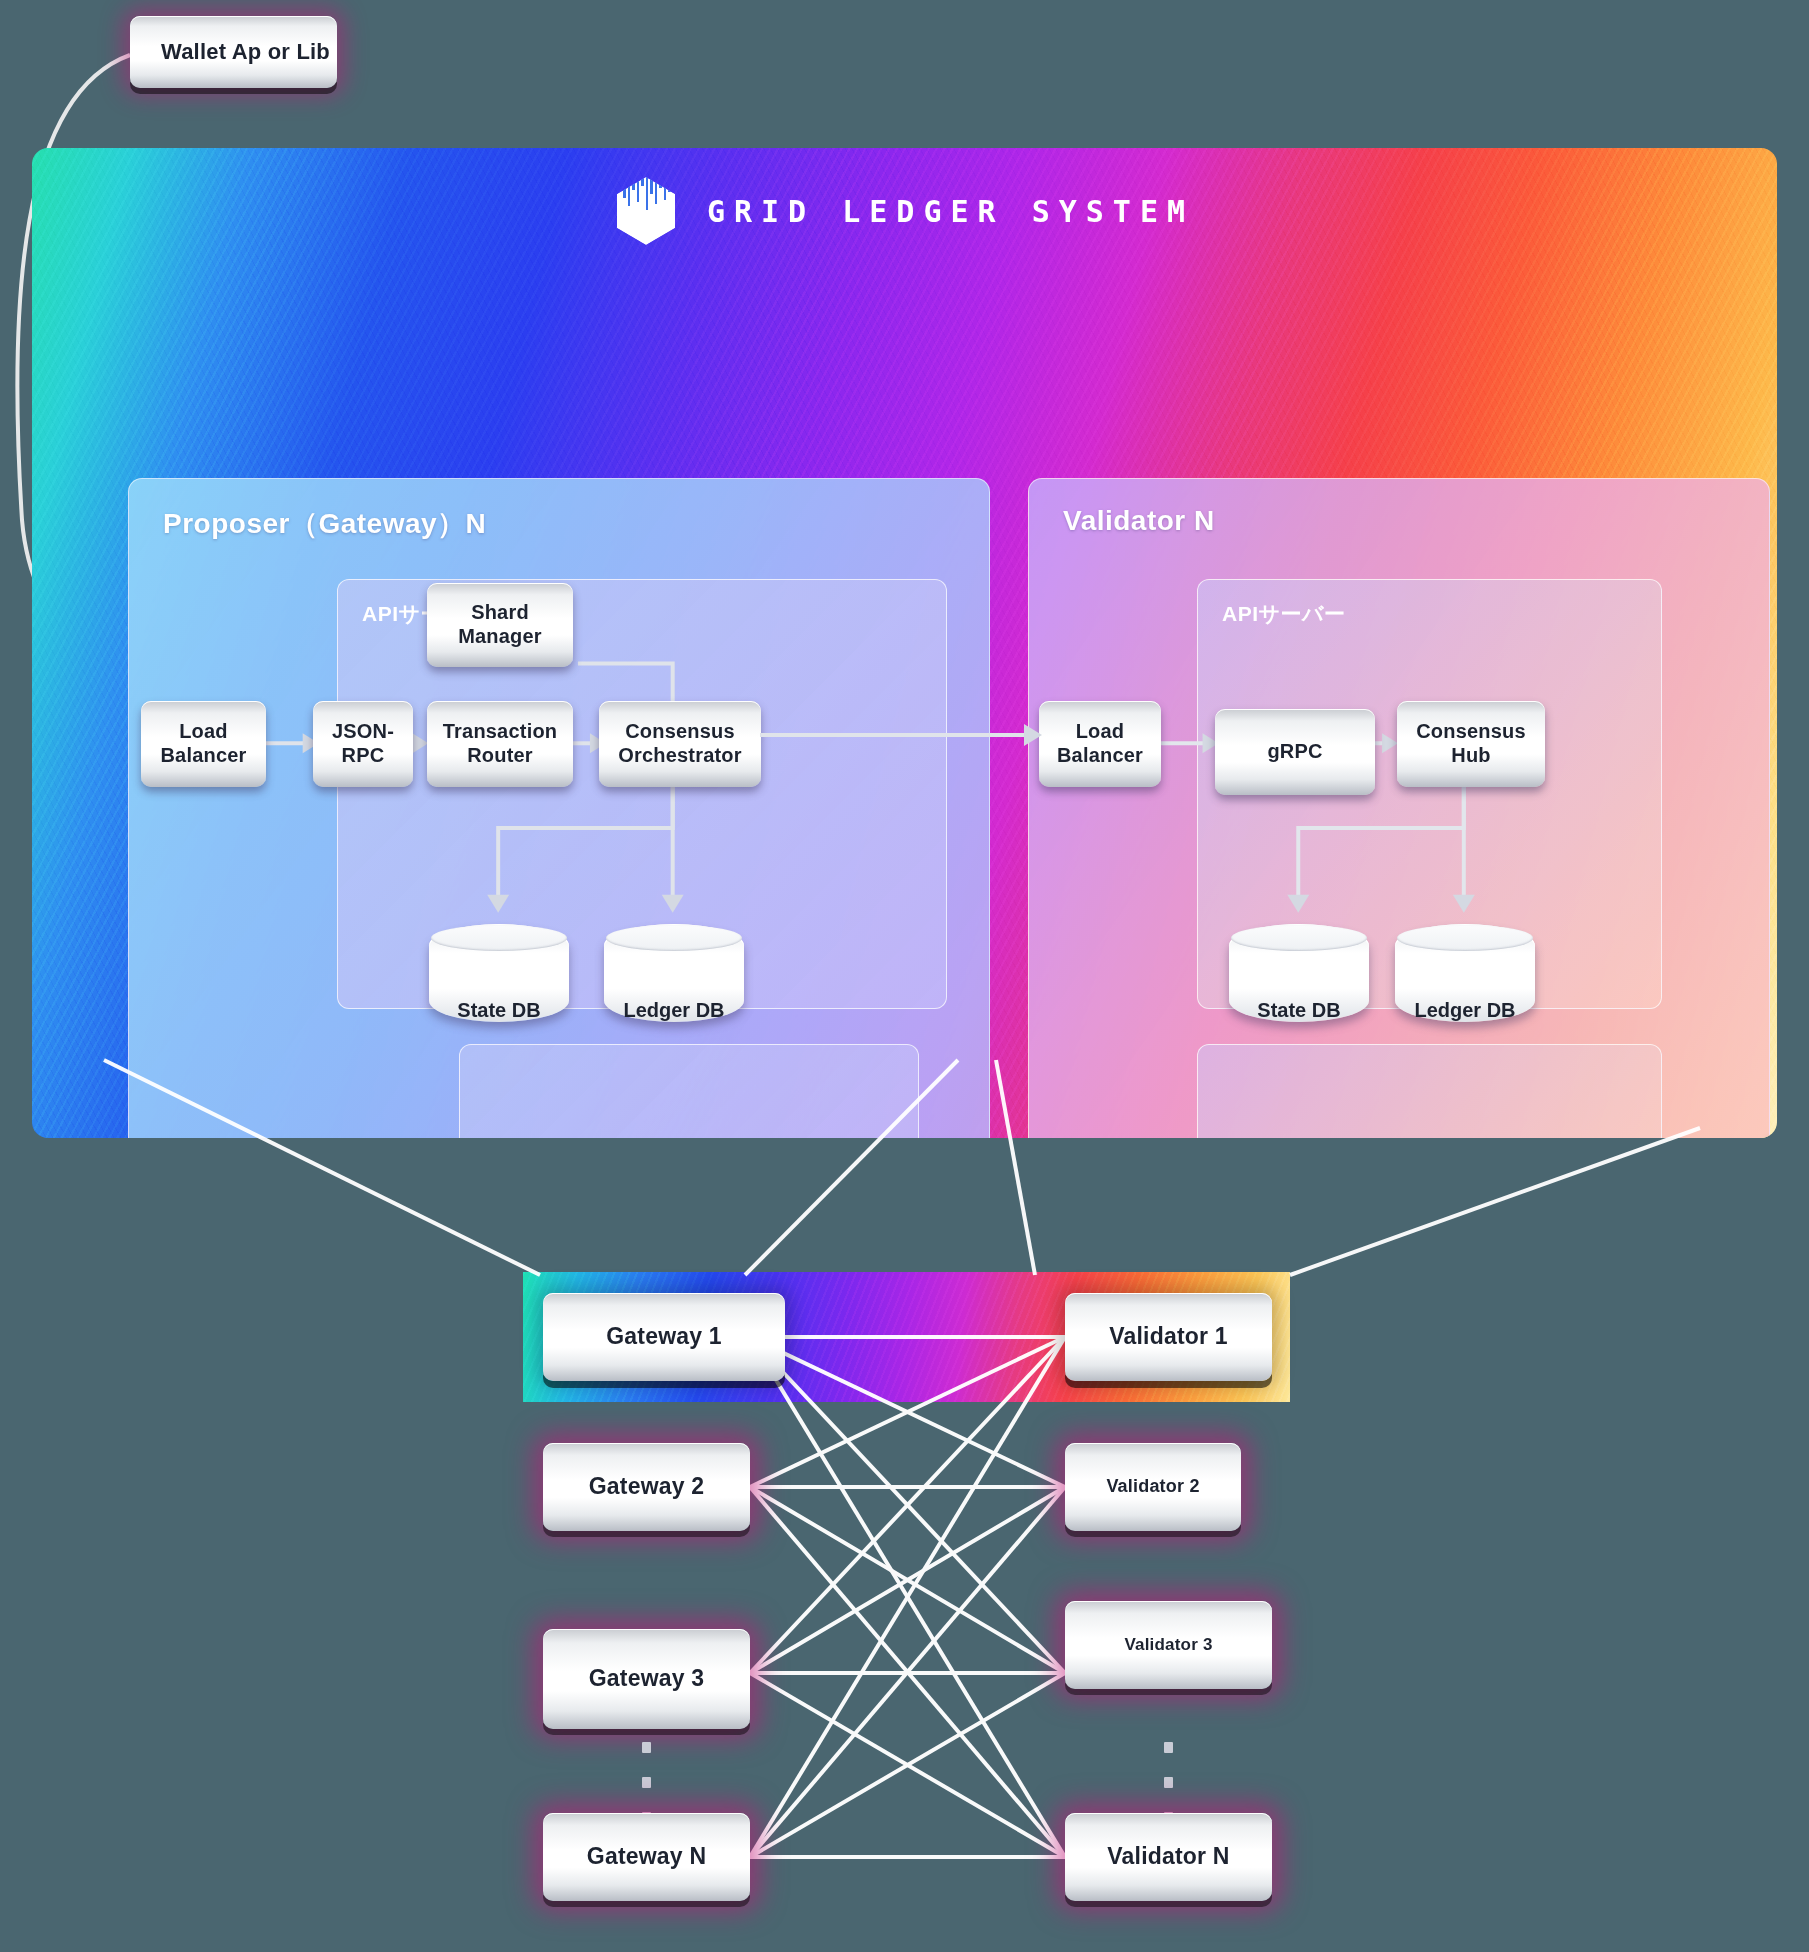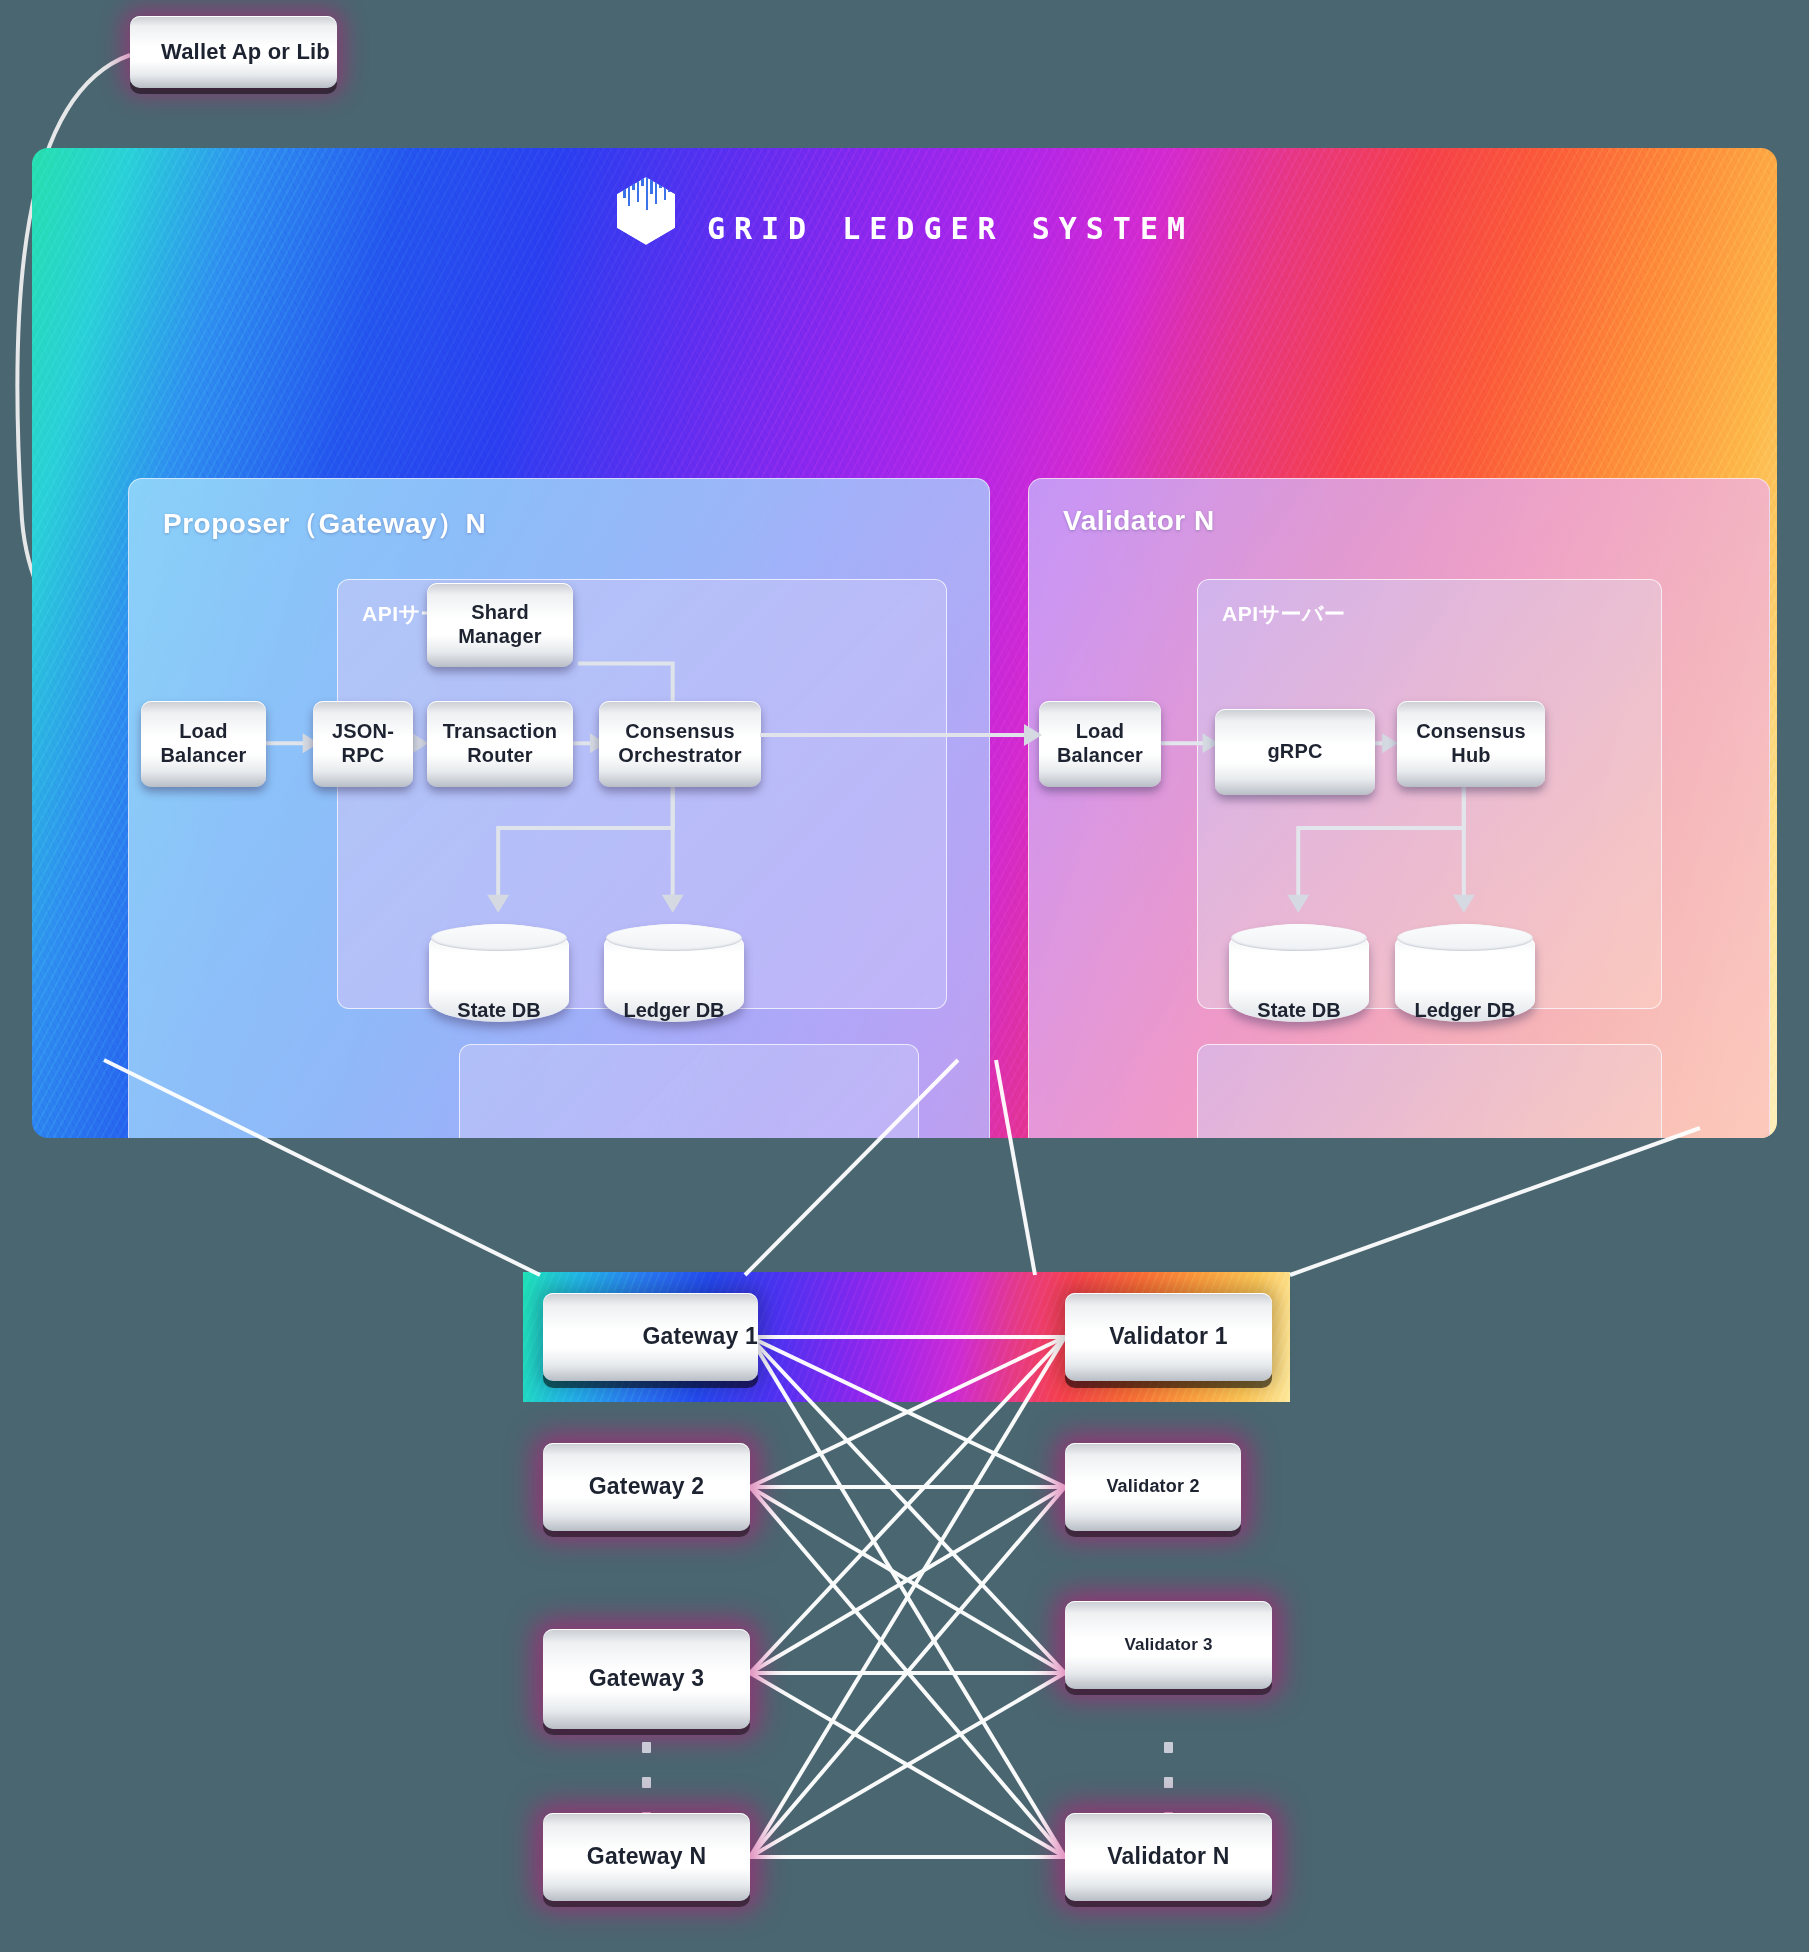--- a/index.html
+++ b/index.html
@@ -58,21 +58,21 @@
         #fd8a3a 83%, #fdb84a 90%, #fde08a 96%, #fef0bb 100%);
   }
   #main-frame .noise {
     position:absolute; inset:0;
     background-image:
       repeating-linear-gradient(118deg, rgba(255,255,255,.10) 0 2px, rgba(255,255,255,0) 2px 7px),
       repeating-linear-gradient(62deg, rgba(0,0,0,.07) 0 1px, rgba(0,0,0,0) 1px 6px);
     mix-blend-mode:overlay;
   }
 
-  .brand { position:absolute; left:0; right:0; top:28px; display:flex; align-items:flex-end; justify-content:center; gap:30px; }
+  .brand { position:absolute; left:0; right:0; top:28px; display:flex; align-items:center; justify-content:center; gap:30px; }
   .brand .logo { width:62px; height:70px; }
   .brand .title {
     color:#fff; font-size:30px; font-weight:700; letter-spacing:9px;
     font-family:"DejaVu Sans Mono", monospace;
   }
 
   
   .panel {
     position:absolute; border-radius:14px;
     border:1px solid rgba(255,255,255,.55);
@@ -325,21 +325,21 @@
         <path d="M750,523 L1065,523"></path>
         <path d="M750,523 L1065,707"></path>
 
         <path d="M750,707 L1065,187"></path>
         <path d="M750,707 L1065,337"></path>
         <path d="M750,707 L1065,523"></path>
         <path d="M750,707 L1065,707"></path>
       </g>
     </svg>
 
-    <div class="node" style="left:543px; top:143px; width:215px; height:88px; font-size:23px; box-shadow:0 7px 0 rgba(0,0,0,.55), 0 0 18px 6px rgba(0,0,0,.22), inset 0 1px 0 #fff;justify-content:flex-end;">
+    <div class="node" style="left:543px; top:143px; width:242px; height:88px; font-size:23px; box-shadow:0 7px 0 rgba(0,0,0,.55), 0 0 18px 6px rgba(0,0,0,.22), inset 0 1px 0 #fff;">
       <span>Gateway 1</span>
     </div>
     <div class="node" style="left:1065px; top:143px; width:207px; height:88px; font-size:23px; box-shadow:0 7px 0 rgba(0,0,0,.55), 0 0 18px 6px rgba(0,0,0,.22), inset 0 1px 0 #fff;">
       <span>Validator 1</span>
     </div>
 
     <div class="node" style="left:543px; top:293px; width:207px; height:88px; font-size:23px;">
       <span>Gateway 2</span>
     </div>
     <div class="node" style="left:1065px; top:293px; width:176px; height:88px; font-size:18px;">

